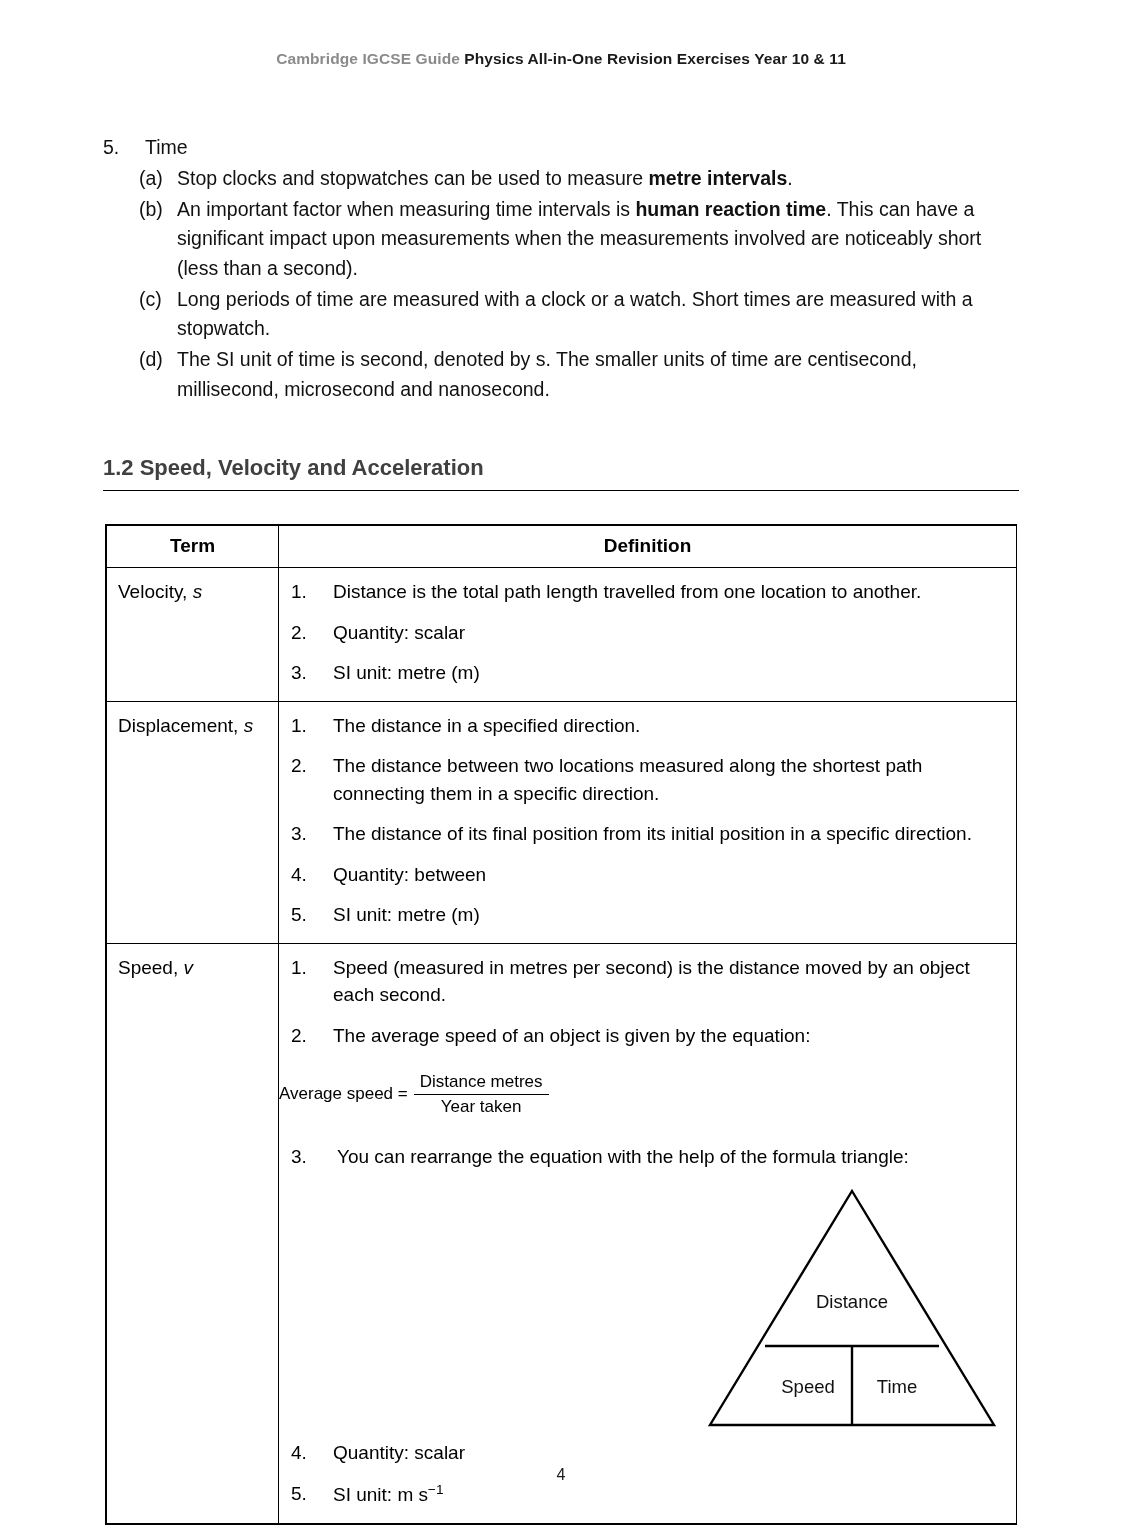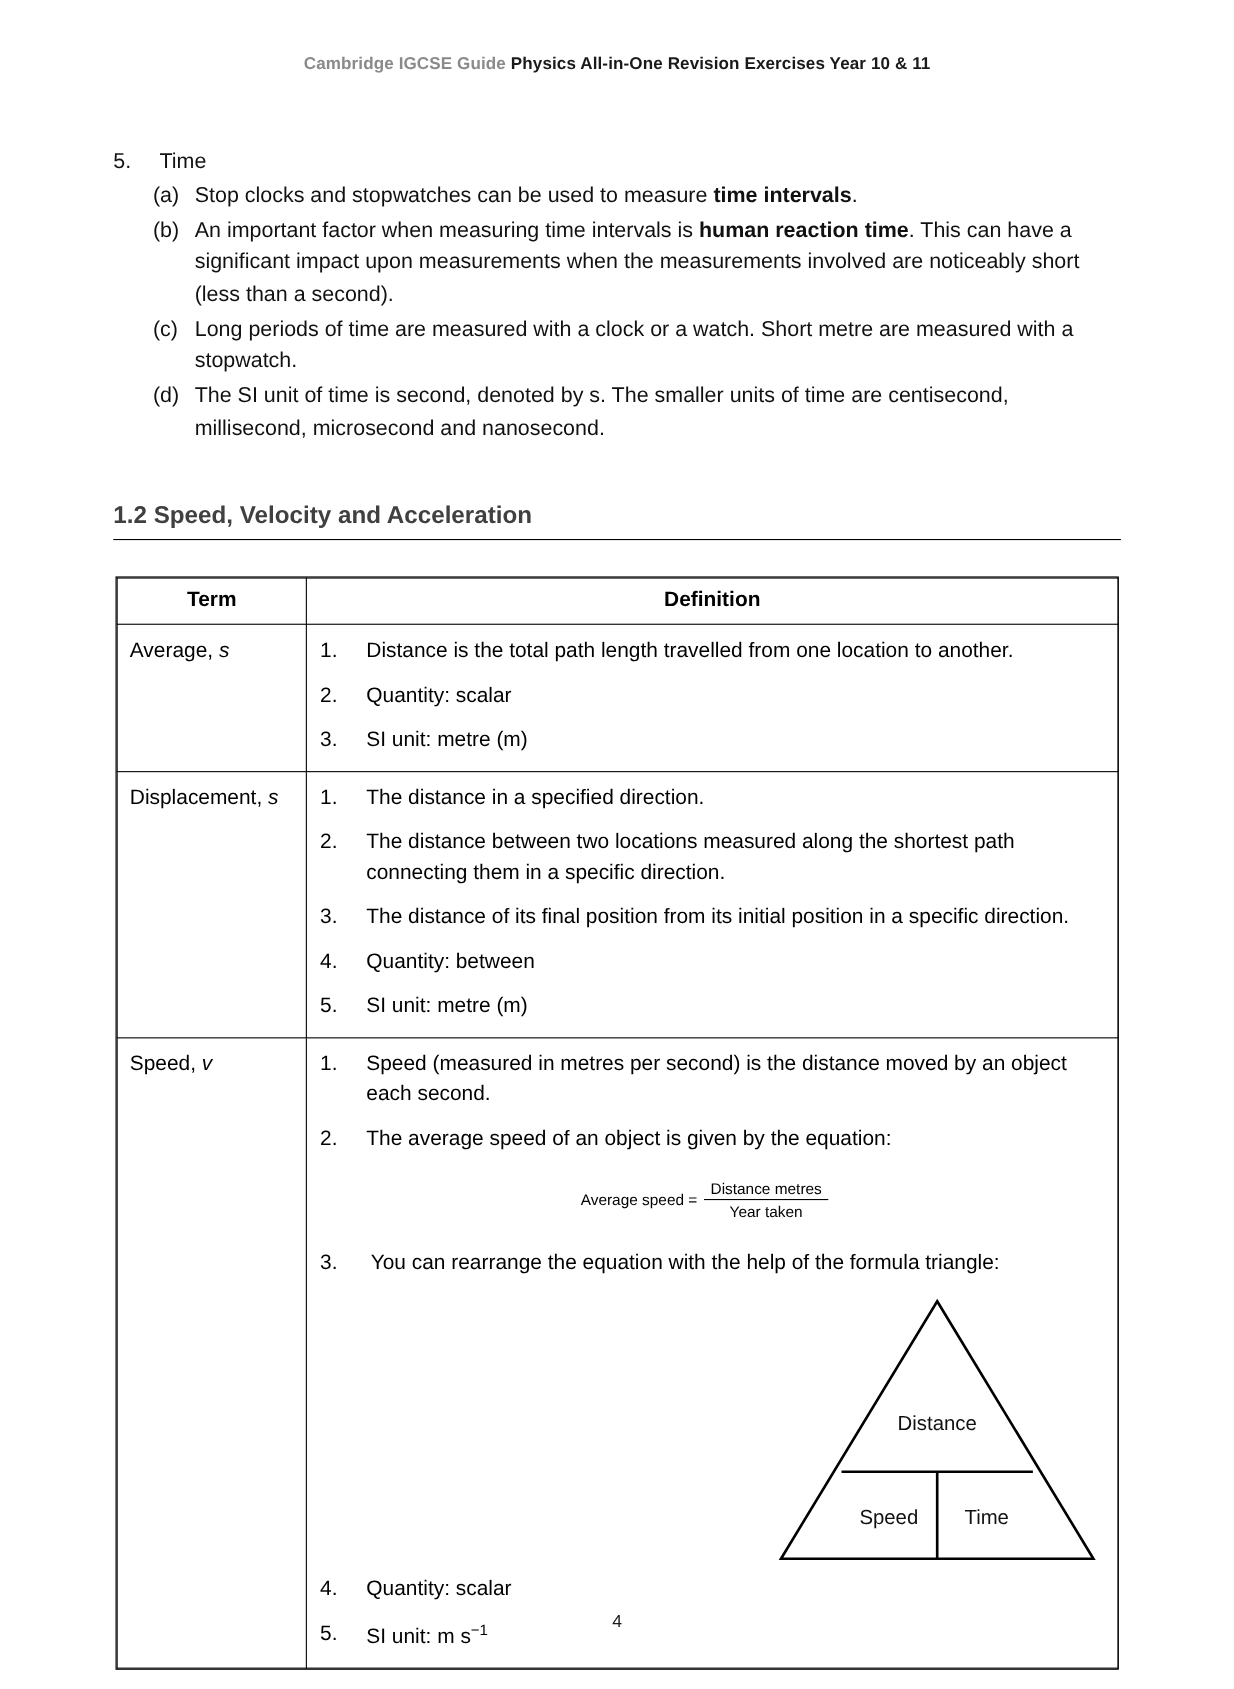--- a/index.html
+++ b/index.html
@@ -150,23 +150,23 @@
   .dl-num.wide {
     width: 58px;
     flex: 0 0 58px;
   }
   .dl-text { flex: 1 1 auto; }
 
   
   .equation {
     display: flex;
     align-items: center;
-    justify-content: center;
+    justify-content: flex-start;
     margin: 22px 0 26px 0;
-    font-size: 14px;
+    font-size: 17px;
   }
   .eq-left {
     padding-right: 6px;
   }
   .frac {
     display: inline-block;
     text-align: center;
     vertical-align: middle;
   }
   .frac .num {
@@ -214,31 +214,31 @@
 
   <div class="content">
     <div class="item-row">
       <div class="item-num">5.</div>
       <div class="item-body">Time</div>
     </div>
 
     <div class="sub-list">
       <div class="sub-row">
         <div class="sub-label">(a)</div>
-        <div class="sub-text"><span>Stop clocks and stopwatches can be used to measure </span><b>time intervals</b><span>.</span></div>
+        <div class="sub-text"><span>Stop clocks and stopwatches can be used to measure </span><b>metre intervals</b><span>.</span></div>
       </div>
 
       <div class="sub-row">
         <div class="sub-label">(b)</div>
         <div class="sub-text"><span>An important factor when measuring time intervals is </span><b>human reaction time</b><span>. This can have a significant impact upon measurements when the measurements involved are noticeably short (less than a second).</span></div>
       </div>
 
       <div class="sub-row">
         <div class="sub-label">(c)</div>
-        <div class="sub-text">Long periods of time are measured with a clock or a watch. Short metre are measured with a stopwatch.</div>
+        <div class="sub-text">Long periods of time are measured with a clock or a watch. Short times are measured with a stopwatch.</div>
       </div>
 
       <div class="sub-row">
         <div class="sub-label">(d)</div>
         <div class="sub-text">The SI unit of time is second, denoted by s. The smaller units of time are centisecond, millisecond, microsecond and nanosecond.</div>
       </div>
     </div>
   </div>
 
   <div class="section-heading">1.2 Speed, Velocity and Acceleration</div>
@@ -252,21 +252,21 @@
       <thead>
         <tr>
           <th>Term</th>
           <th>Definition</th>
         </tr>
       </thead>
       <tbody>
 
         <tr>
           <td class="term">
-            <span>Average,</span>
+            <span>Velocity,</span>
             <i>s</i>
           </td>
           <td class="def">
             <div class="dl-row">
               <div class="dl-num">1.</div>
               <div class="dl-text">Distance is the total path length travelled from one location to another.</div>
             </div>
             <div class="dl-row">
               <div class="dl-num">2.</div>
               <div class="dl-text">Quantity: scalar</div>

